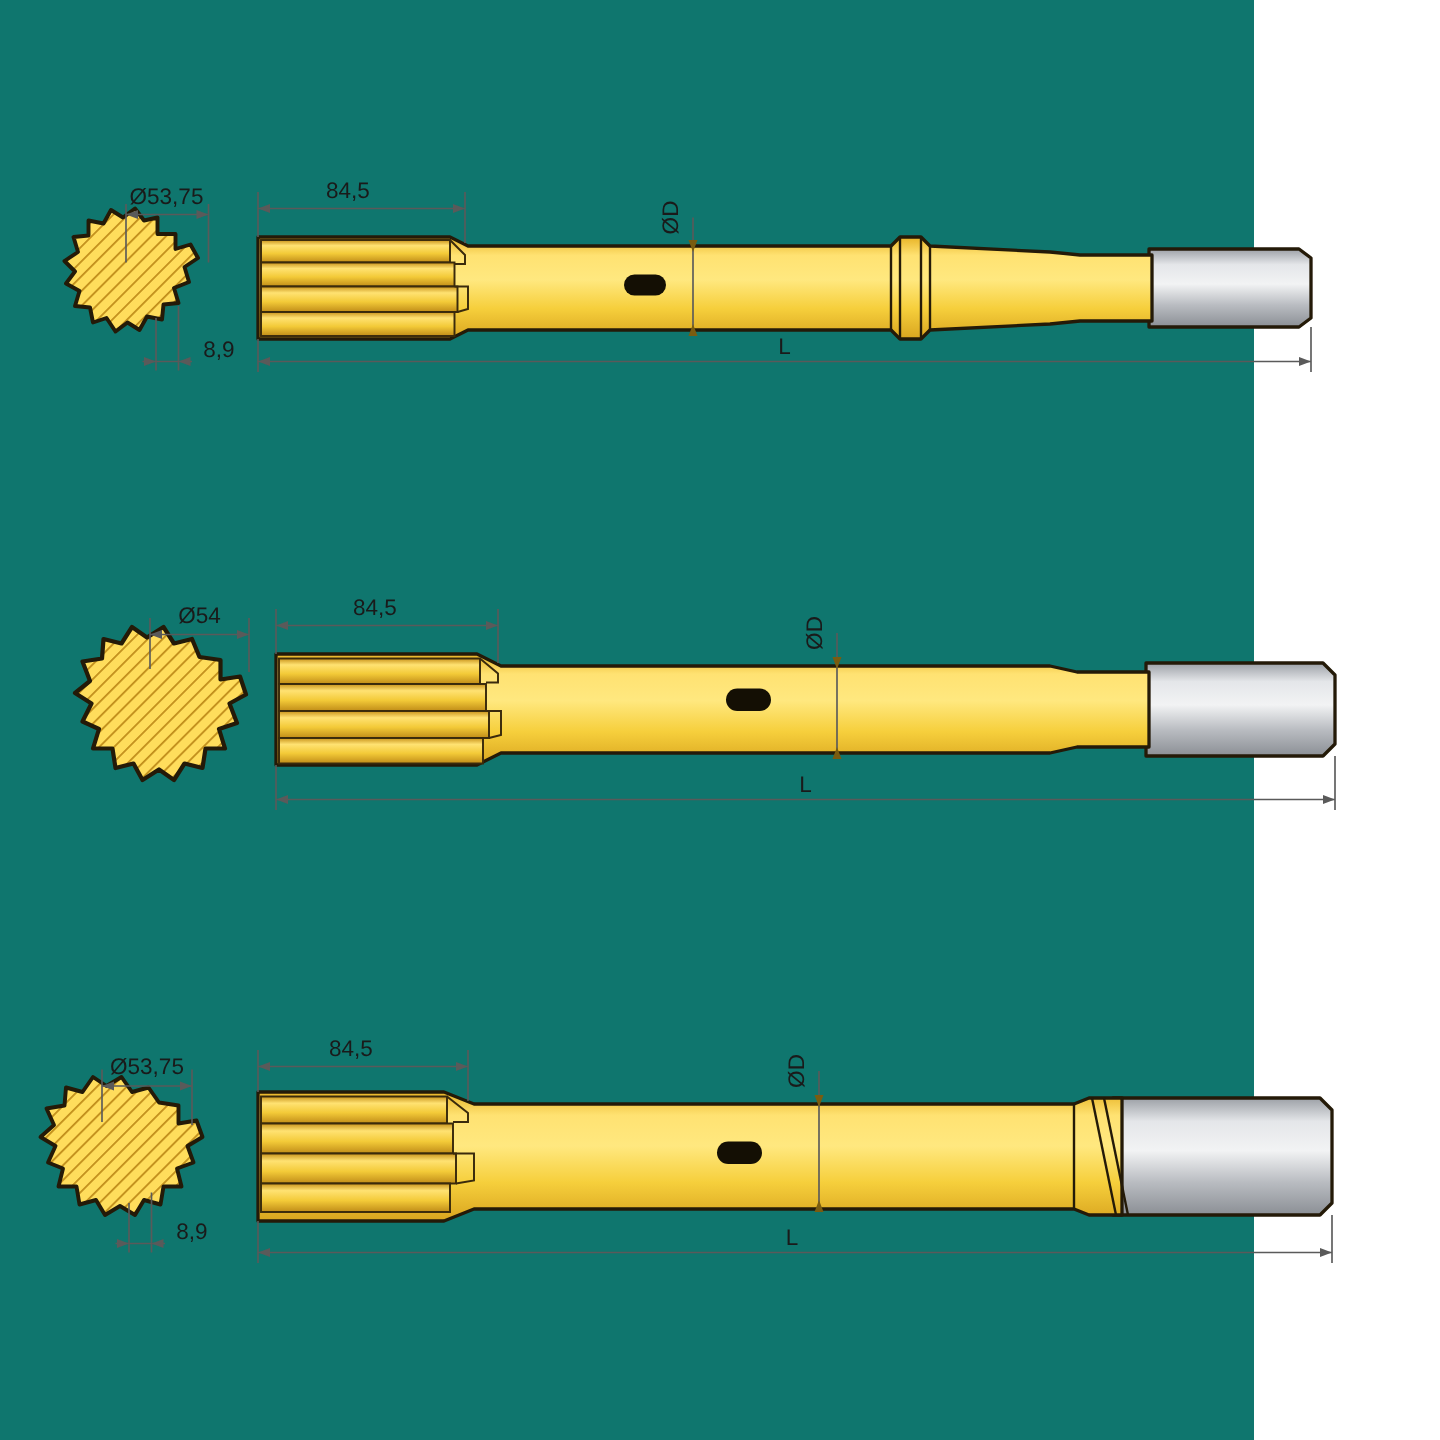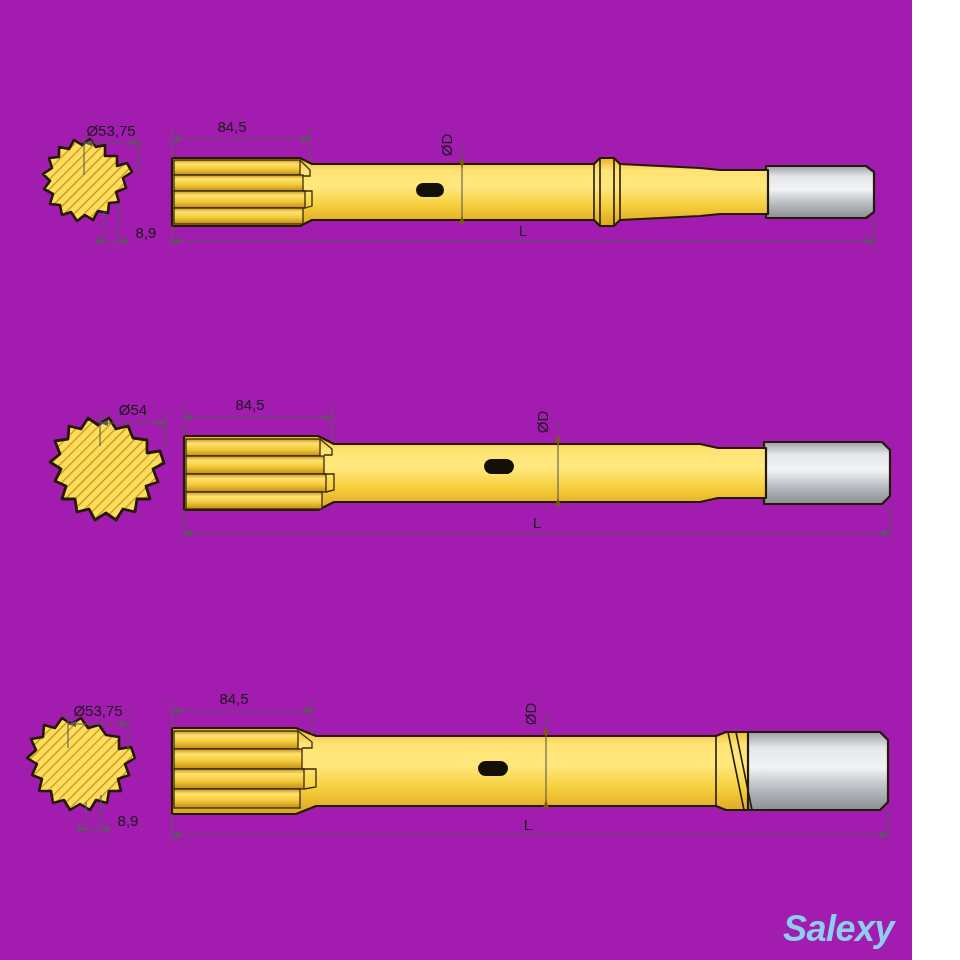--- a/index.html
+++ b/index.html
@@ -10,23 +10,23 @@
   body {
     width: 960px;
     height: 960px;
     position: relative;
     overflow: hidden;
     font-family: "Liberation Sans", sans-serif;
   }
   #sheet {
     position: absolute;
     left: 0; top: 0;
-    width: 912px;
+    width: 836px;
     height: 960px;
-    background: #a21caf;
+    background: #0f766e;
   }
   .dwg {
     position: absolute;
     left: 0;
     width: 960px;
     height: 300px;
   }
   .dwg svg { display: block; }
   .wm {
     position: absolute;
@@ -344,15 +344,14 @@
         <line x1="172" y1="194" x2="172" y2="222"></line>
         <line x1="888" y1="190" x2="888" y2="222"></line>
         <line x1="172" y1="215" x2="888" y2="215"></line>
         <path d="M172 215 l8 -3 v6 z" fill="#5a5a5a" stroke="none"></path>
         <path d="M888 215 l-8 -3 v6 z" fill="#5a5a5a" stroke="none"></path>
       </g>
       <text class="dim" x="528" y="210" text-anchor="middle">L</text>
     </svg>
   </div>
 
-  <div class="wm">Salexy</div>
 
 </div>
 
 </body></html>

